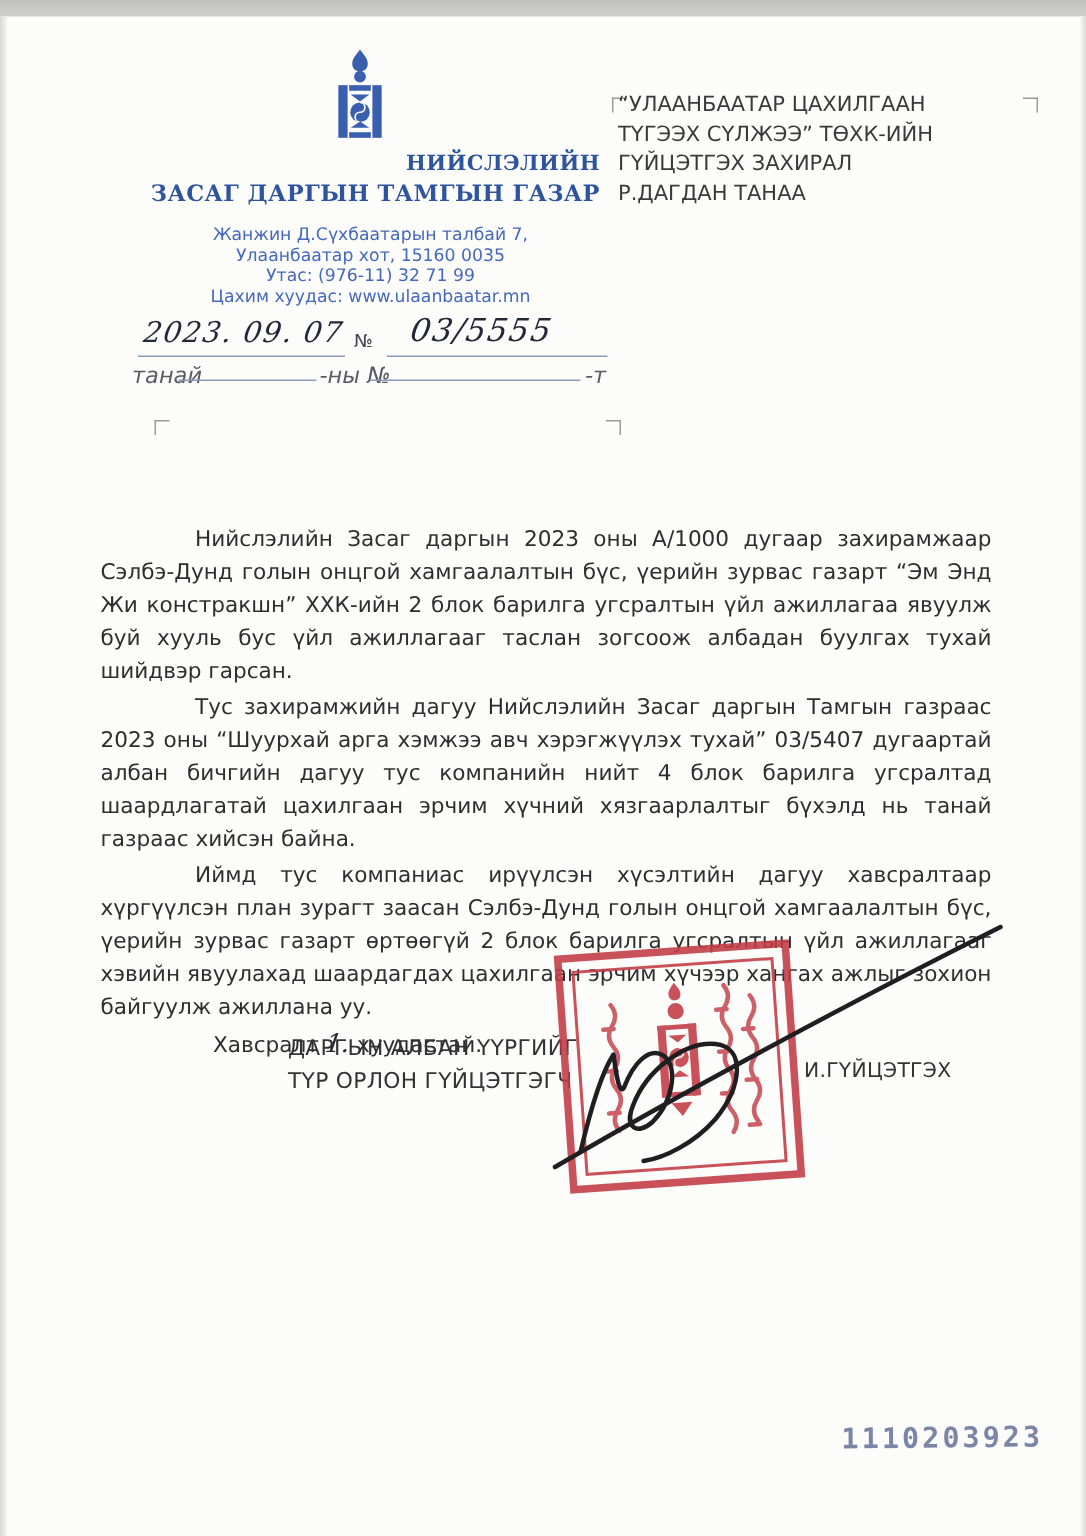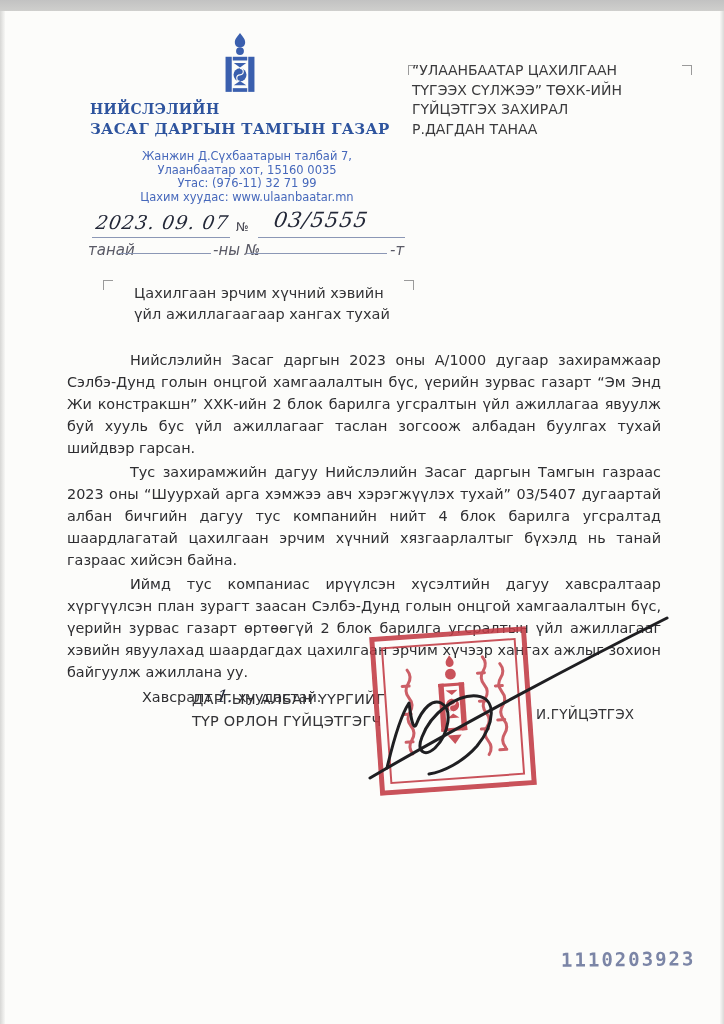--- a/index.html
+++ b/index.html
@@ -6,21 +6,21 @@
   body{width:724px;height:1024px;background:#e9e9e7;font-family:"DejaVu Sans",sans-serif;}
   .page{position:relative;width:724px;height:1024px;background:#fcfcfa;overflow:hidden;}
   .abs{position:absolute;}
 
   
   .top-edge{left:0;top:0;width:724px;height:11px;background:linear-gradient(#c2c2c2,#cfcfcd);}
   .left-edge{left:0;top:11px;width:5px;height:1013px;background:linear-gradient(90deg,#d7d7d5,#f7f7f5);}
   .right-edge{right:0;top:11px;width:4px;height:1013px;background:linear-gradient(270deg,#dadad8,#f8f8f6);}
 
   
-  .org-name{left:90px;top:100px;width:310px;text-align:left;color:#2e549e;
+  .org-name{left:90px;top:100px;width:310px;text-align:right;color:#2e549e;
     font-family:"DejaVu Serif","Liberation Serif",serif;font-weight:bold;letter-spacing:.3px;}
   .org-name .l1{font-size:14px;line-height:19px;}
   .org-name .l2{font-size:15px;line-height:20px;}
   .address{left:97px;top:150px;width:300px;text-align:center;color:#4668bb;
     font-size:11.5px;line-height:13.5px;}
 
   
   .recipient{left:412px;top:61px;width:266px;text-align:left;color:#3a3a3c;
     font-size:14px;line-height:19.5px;font-weight:500;}
   .bracket{width:9px;height:9px;}
@@ -107,24 +107,20 @@
   <div class="abs rule" style="left:258px;top:237px;width:147px;"></div>
 
   <div class="abs ref-label" style="left:88px;top:241px;">танай</div>
   <div class="abs rule" style="left:119px;top:253px;width:92px;"></div>
   <div class="abs ref-label" style="left:213px;top:241px;text-align:center;">-ны №</div>
   <div class="abs rule" style="left:247px;top:253px;width:140px;"></div>
   <div class="abs ref-label" style="left:390px;top:241px;">-т</div>
 
   <div class="abs bracket tl" style="left:103px;top:280px;"></div>
   <div class="abs bracket tr" style="left:404px;top:280px;"></div>
-  <div class="abs subject">
-    <div>Цахилгаан эрчим хүчний хэвийн</div>
-    <div>үйл ажиллагаагаар хангах тухай</div>
-  </div>
 
   <div class="abs body-text">
     <p>Нийслэлийн Засаг даргын 2023 оны  А/1000 дугаар захирамжаар Сэлбэ-Дунд голын онцгой хамгаалалтын бүс, үерийн зурвас газарт “Эм Энд Жи констракшн” ХХК-ийн 2 блок барилга угсралтын үйл ажиллагаа явуулж буй хууль бус үйл ажиллагааг таслан зогсоож албадан буулгах тухай шийдвэр гарсан.</p>
     <p>Тус захирамжийн дагуу Нийслэлийн Засаг даргын Тамгын газраас 2023 оны “Шуурхай арга хэмжээ авч хэрэгжүүлэх тухай” 03/5407 дугаартай албан бичгийн дагуу тус компанийн нийт 4 блок барилга угсралтад шаардлагатай цахилгаан эрчим хүчний хязгаарлалтыг бүхэлд нь танай газраас хийсэн байна.</p>
     <p>Иймд тус компаниас ирүүлсэн хүсэлтийн дагуу хавсралтаар хүргүүлсэн план зурагт заасан Сэлбэ-Дунд голын онцгой хамгаалалтын бүс, үерийн зурвас газарт өртөөгүй  2 блок барилга угсралтын үйл ажиллагааг хэвийн явуулахад шаардагдах цахилгаан эрчим хүчээр хангах ажлыг зохион байгуулж ажиллана уу.</p>
     <div class="attach-line">
       <span>Хавсралт</span>
       <span class="hand">1.</span>
       <span>хуудастай.</span>
     </div>

